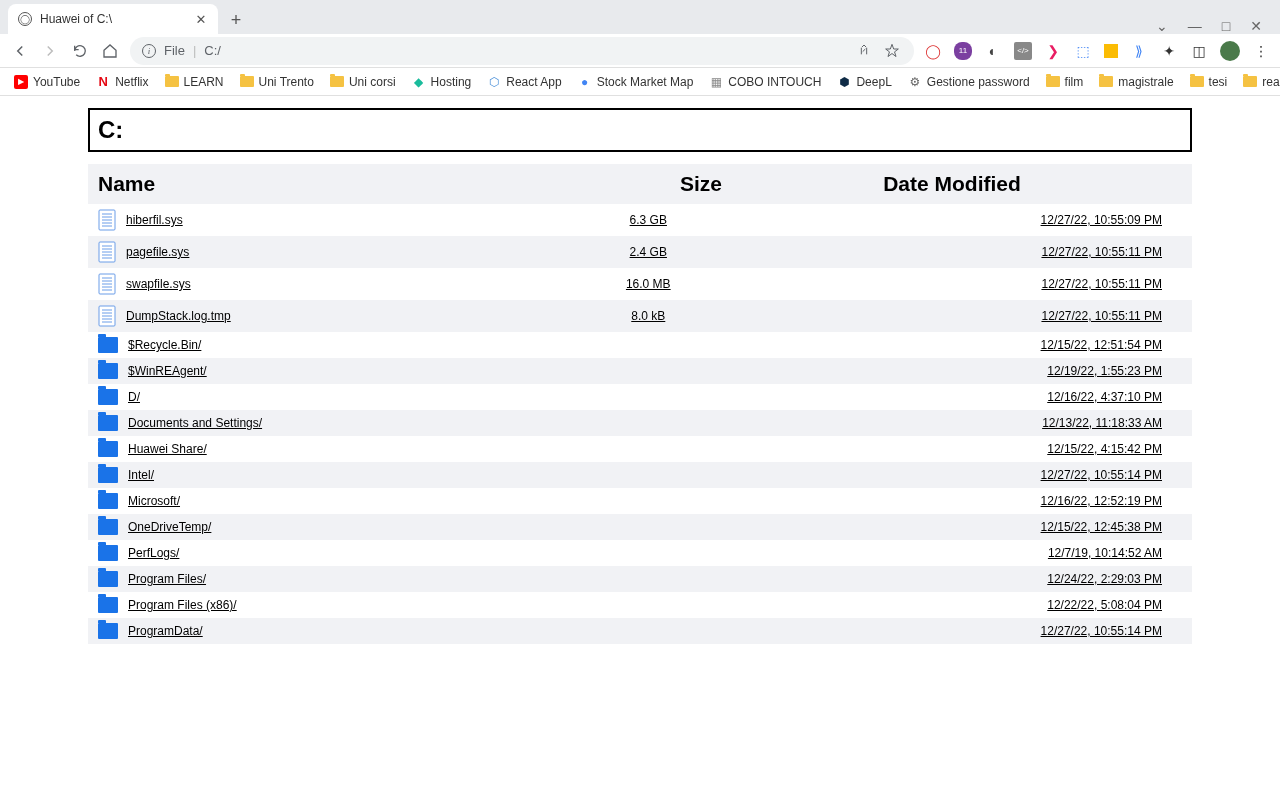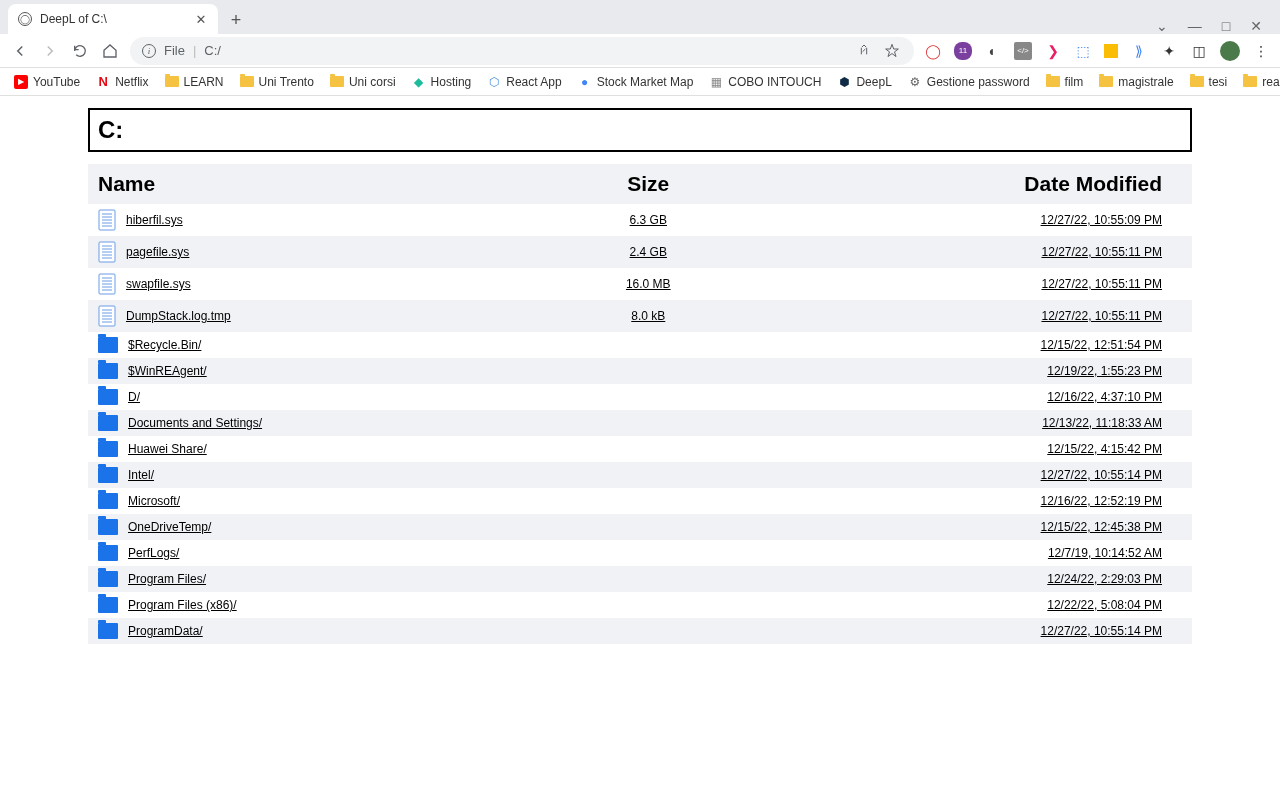--- a/index.html
+++ b/index.html
@@ -33,22 +33,22 @@
   .bm-icon { width: 14px; height: 14px; display: inline-flex; align-items: center; justify-content: center; }
   .bm-folder { width: 14px; height: 11px; background: #f5c242; border-radius: 1px; position: relative; }
   .bm-folder::before { content: ''; position: absolute; top: -2px; left: 0; width: 5px; height: 2px; background: #f5c242; border-radius: 1px 1px 0 0; }
 
   
   .content { height: calc(800px - 96px); overflow-y: scroll; padding: 12px 88px 0 88px; }
   .path-box { border: 2px solid #000; padding: 6px 8px; font-size: 24px; font-weight: 700; margin-bottom: 12px; }
   
   table { width: 100%; border-collapse: collapse; }
   th { text-align: left; font-size: 21px; font-weight: 700; padding: 8px 10px; background: #f1f2f5; margin-top: 31px; }
-  th.col-size { text-align: center; }
-  th.col-date { text-align: right; padding-right: 30px; }
+  th.col-size { text-align: right; }
+  th.col-date { text-align: center; padding-right: 30px; }
   td { padding: 5px 10px; font-size: 12px; vertical-align: middle; text-decoration: underline; }
   tr.row-even { background: #f1f2f5; }
   tr.row-odd { background: #fff; }
   .cell-name { display: flex; align-items: center; gap: 10px; }
   .file-ico { width: 18px; height: 22px; position: relative; }
   .file-ico svg { width: 100%; height: 100%; }
   .folder-ico { width: 20px; height: 16px; background: #1a73e8; border-radius: 1px; position: relative; }
   .folder-ico::before { content: ''; position: absolute; top: -3px; left: 0; width: 8px; height: 3px; background: #1a73e8; border-radius: 1px 1px 0 0; }
   td.col-size { text-align: center; }
   td.col-date { text-align: right; padding-right: 30px; }
@@ -58,21 +58,21 @@
   .content::-webkit-scrollbar { width: 14px; }
   .content::-webkit-scrollbar-track { background: #f1f1f1; }
   .content::-webkit-scrollbar-thumb { background: #c1c1c1; border-radius: 2px; }
 </style>
 </head>
 <body>
 
 <div class="titlebar">
   <div class="tab">
     <span class="tab-favicon">◯</span>
-    <span class="tab-title">DeepL of C:\</span>
+    <span class="tab-title">Huawei of C:\</span>
     <span class="tab-close">✕</span>
   </div>
   <div class="newtab">+</div>
   <div class="win-controls">
     <span class="win-btn">⌄</span>
     <span class="win-btn">—</span>
     <span class="win-btn">□</span>
     <span class="win-btn">✕</span>
   </div>
 </div>

